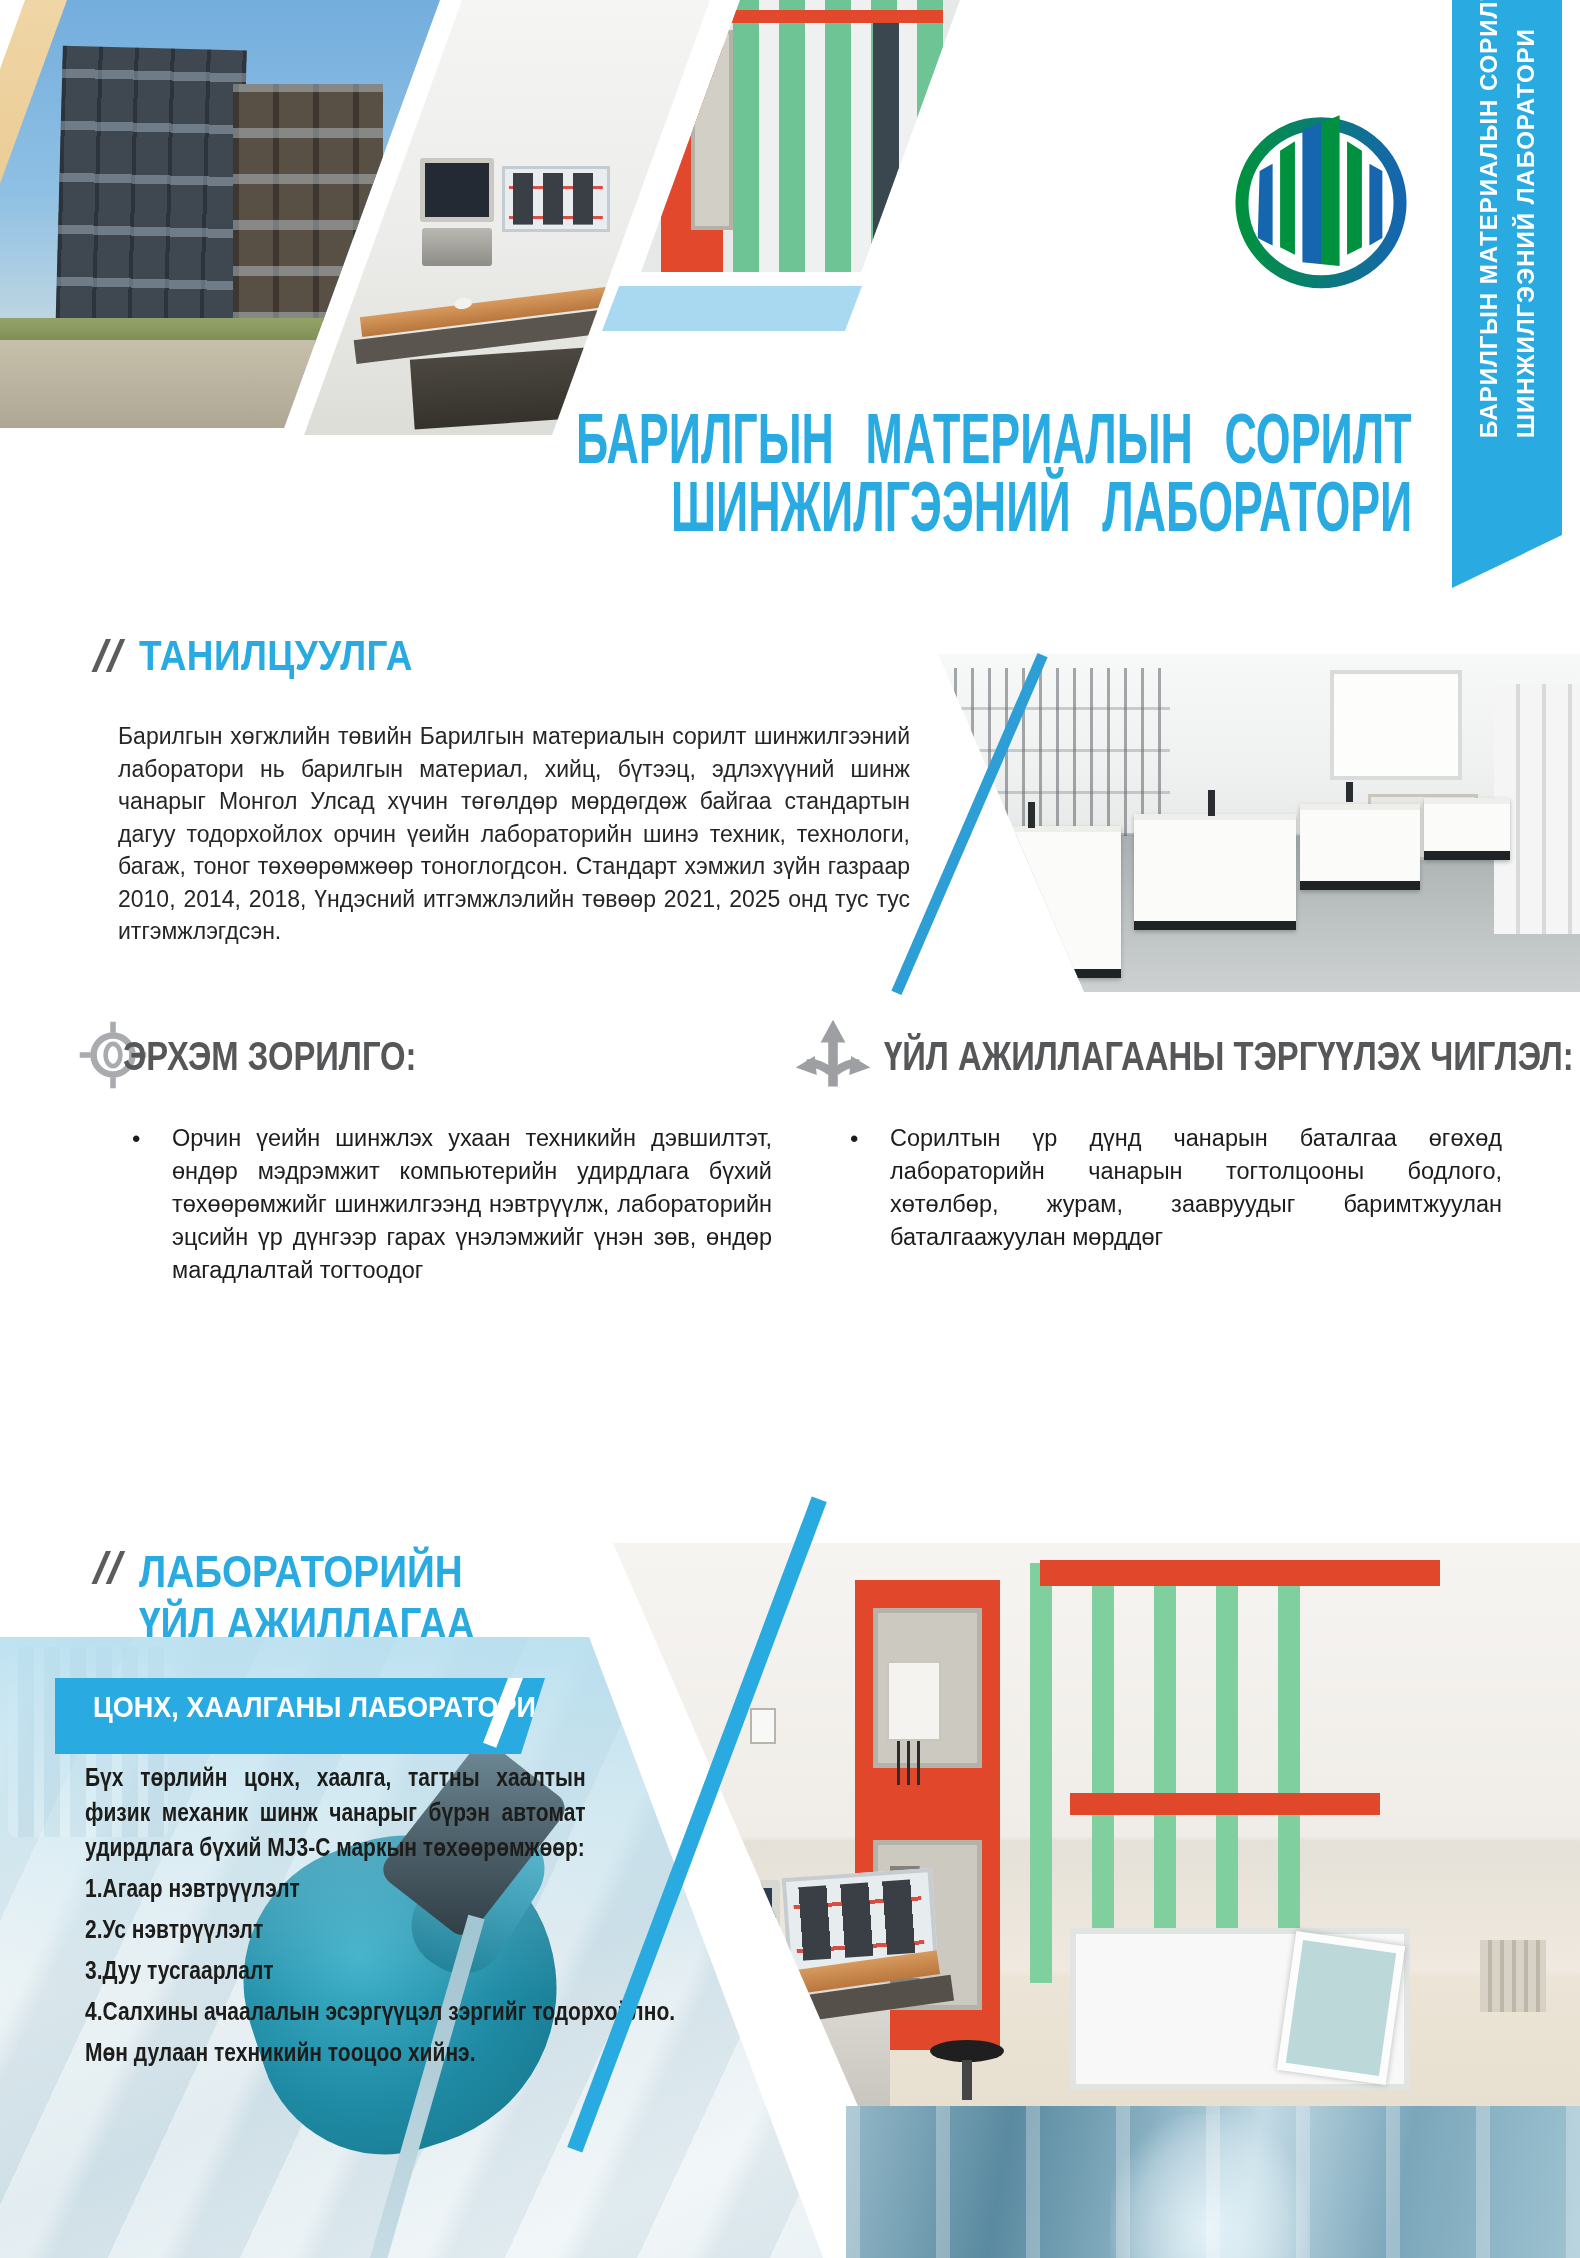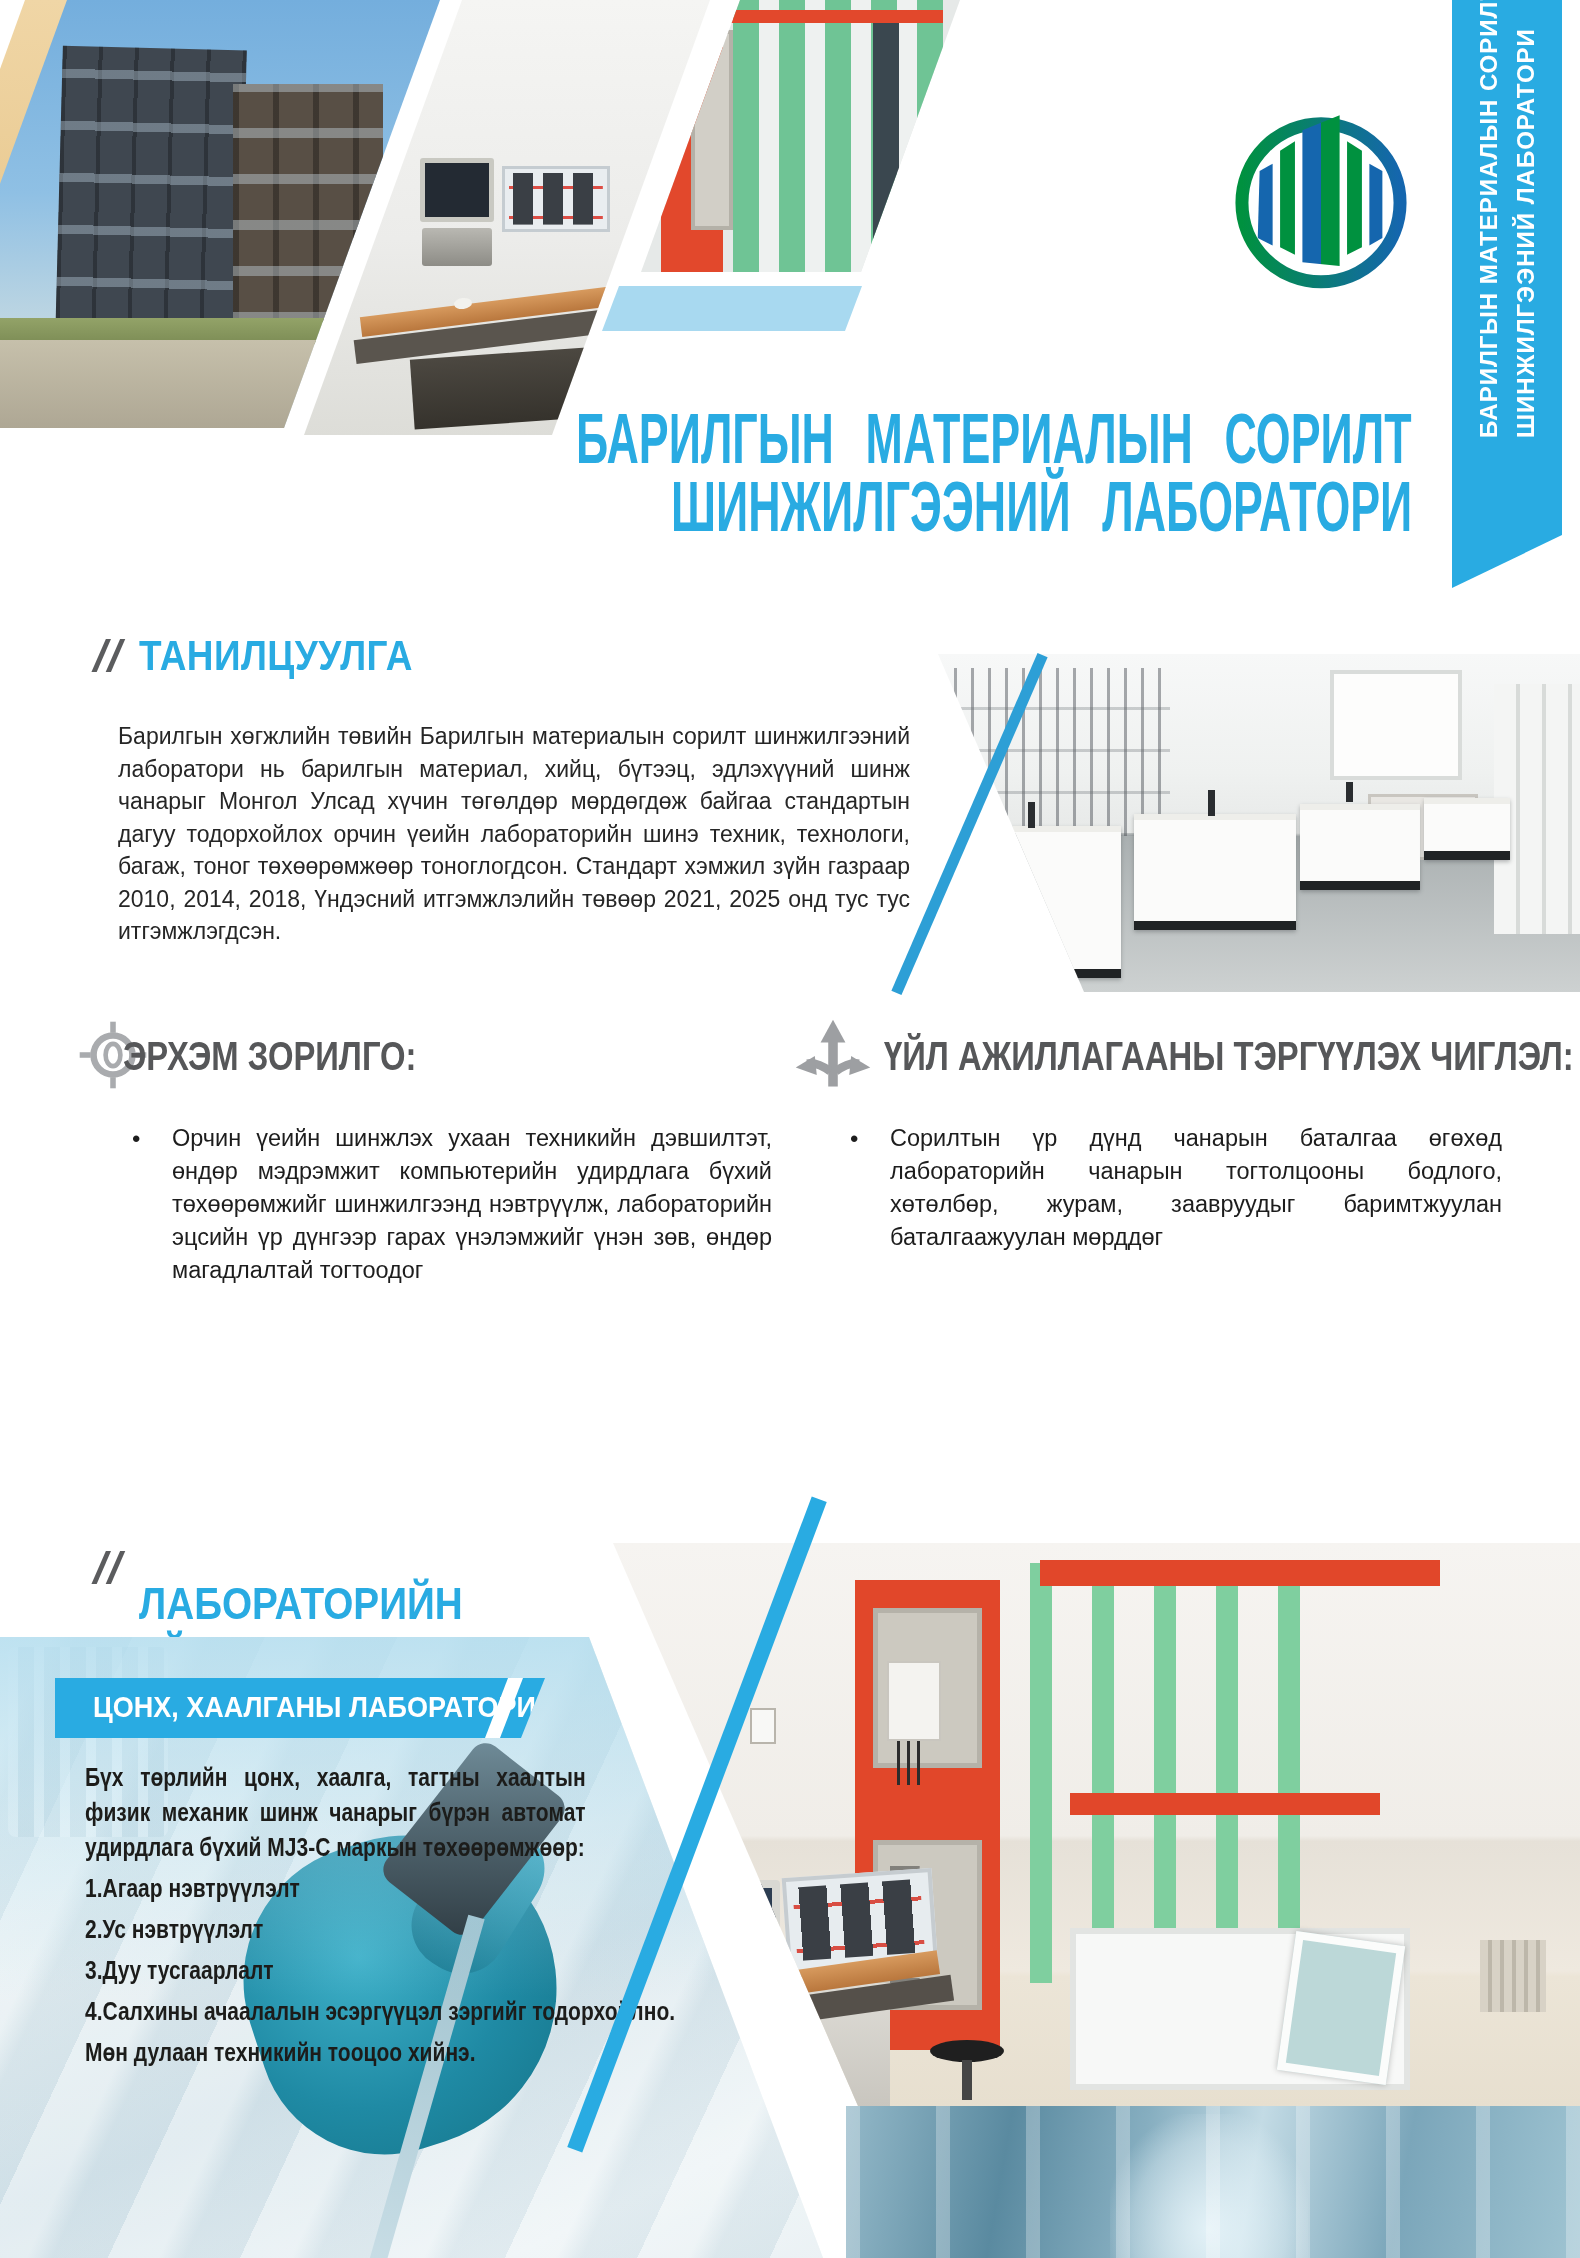--- a/index.html
+++ b/index.html
@@ -119,21 +119,21 @@
   .bullets { position:absolute; list-style:none; }
   .bullets li { position:relative; padding-left:48px; font-size:23.5px; line-height:33px;
     color:#1d1d1d; text-align:justify; margin-bottom:22px; }
   .bullets li::before { content:"\2022"; position:absolute; left:8px; top:0; color:#1d1d1d; font-size:24px; }
   .mission-head { left:123px; top:1034px; }
   .dir-head { left:884px; top:1034px; }
   .mission-bullets { left:124px; top:1122px; width:648px; }
   .dir-bullets { left:842px; top:1122px; width:660px; }
   
   .lab-act-head { left:95px; top:1546px; }
-  .h-blue2 { display:flex; flex-direction:column;margin-top:32px; }
+  .h-blue2 { display:flex; flex-direction:column; }
   .h-blue2 .line { font-size:44px; font-weight:bold; color:#29abe2; line-height:52px;
     transform:scaleX(0.88); transform-origin:left center; white-space:nowrap; }
   .glove-photo { position:absolute; left:0; top:1637px; width:830px; height:621px;
     clip-path:polygon(0 0,589px 0,823px 100%,0 100%);
     background:linear-gradient(155deg,#f2f7f8 0%,#e4eef1 30%,#d2e2e9 58%,#e9f1f4 85%,#dfeaee 100%); }
   .glv-folds { position:absolute; inset:0;
     background:repeating-linear-gradient(115deg, rgba(255,255,255,.75) 0 46px, rgba(196,214,224,.45) 70px 120px);
     opacity:.5; }
   .glv-tubes { position:absolute; left:8px; top:10px; width:160px; height:190px;
     background:repeating-linear-gradient(90deg, rgba(255,255,255,.8) 0 10px, rgba(170,195,208,.5) 10px 26px);
@@ -142,21 +142,21 @@
     background:radial-gradient(circle at 40% 35%, #3fb1c9 0%, #1f8aa4 55%, #157489 100%);
     border-radius:48% 52% 56% 44%; transform:rotate(-18deg); }
   .glv-thumb { position:absolute; left:430px; top:180px; width:96px; height:160px;
     background:linear-gradient(180deg,#35a4bd,#1b7e96); border-radius:44px; transform:rotate(32deg); }
   .glv-holder { position:absolute; left:418px; top:116px; width:112px; height:172px;
     background:#20292f; border-radius:16px; transform:rotate(38deg); }
   .glv-pipette { position:absolute; left:468px; top:280px; width:17px; height:390px;
     background:linear-gradient(180deg,#9fc2ce,#cbdfe7); transform:rotate(16deg); transform-origin:top center; }
   .glv-tint { position:absolute; inset:0;
     background:linear-gradient(180deg, rgba(176,220,238,.8) 0%, rgba(176,220,238,.35) 30%, rgba(176,220,238,0) 58%); }
-  .banner { position:absolute; left:55px; top:1678px; width:490px; height:60px; background:#29abe2;
+  .banner { position:absolute; left:55px; top:1678px; width:490px; height:76px; background:#29abe2;
     clip-path:polygon(0 0,100% 0,calc(100% - 24px) 100%,0 100%); overflow:hidden; }
   .banner-stripe { position:absolute; right:34px; top:-10px; width:14px; height:80px;
     background:#ffffff; transform:rotate(21deg); }
   .banner-text { position:absolute; left:38px; top:0; height:58px; line-height:58px; color:#ffffff;
     font-size:30px; font-weight:bold; white-space:nowrap; transform:scaleX(0.9); transform-origin:left center; }
   .wd-text { position:absolute; left:85px; top:1760px; width:600px;
     transform:scaleX(0.84); transform-origin:left top; color:#1c1c1a; }
   .wd-intro { font-size:25px; font-weight:bold; line-height:35px; text-align:justify; width:596px; }
   .wd-item { font-size:25px; font-weight:bold; line-height:35px; margin-top:6px; white-space:nowrap; }
   .wd-outro { font-size:25px; font-weight:bold; line-height:35px; margin-top:6px; white-space:nowrap; }

